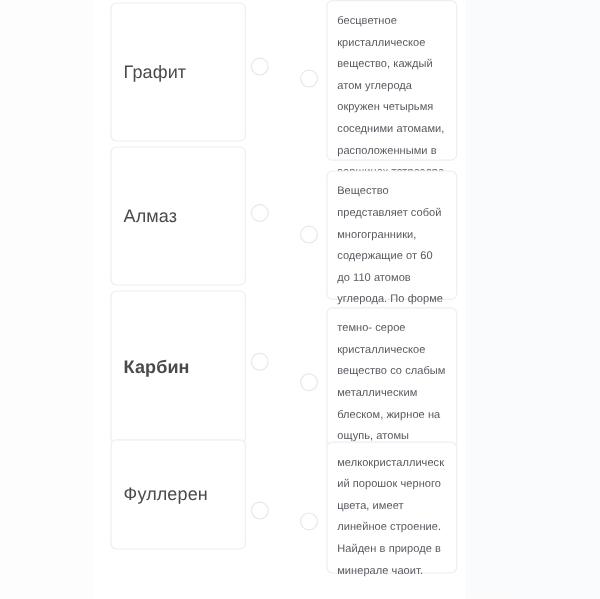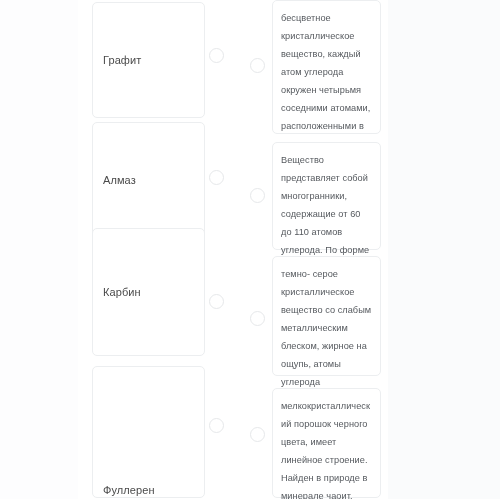--- a/index.html
+++ b/index.html
@@ -58,21 +58,21 @@
     left: 92px;
     width: 113px;
     background: #ffffff;
     border: 1px solid #eceef0;
     border-radius: 5px;
     box-sizing: border-box;
     display: flex;
     align-items: center;
   }
   .term-label {
-    font-size: 11px;
+    font-size: 15px;
     color: #4a4a4a;
     padding-left: 10px;
     line-height: 13px;
     letter-spacing: 0.1px;
   }
 
   .def-card {
     position: absolute;
     left: 272px;
     width: 109px;
@@ -137,37 +137,37 @@
       <span class="term-label">Алмаз</span>
     </div>
     <div class="radio radio-left" style="top:170px;"></div>
     <div class="radio radio-right" style="top:188px;"></div>
     <div class="def-card" style="top:142px; height:108px;">
       <span class="def-text">Вещество представляет собой многогранники, содержащие от 60 до 110 атомов углерода. По форме напоминающими футбольный мяч</span>
     </div>
   </div>
 
   <div class="match-row">
-    <div class="term-card" style="top:228px; height:128px;">
+    <div class="term-card" style="top:242px; height:128px;font-weight:bold;">
       <span class="term-label">Карбин</span>
     </div>
     <div class="radio radio-left" style="top:294px;"></div>
     <div class="radio radio-right" style="top:311px;"></div>
     <div class="def-card" style="top:256px; height:120px;">
       <span class="def-text">темно- серое кристаллическое вещество со слабым металлическим блеском, жирное на ощупь, атомы углерода расположены слоями</span>
     </div>
   </div>
 
   <div class="match-row">
-    <div class="term-card" style="top:366px; height:132px;align-items:flex-end;">
+    <div class="term-card" style="top:366px; height:92px;">
       <span class="term-label">Фуллерен</span>
     </div>
     <div class="radio radio-left" style="top:418px;"></div>
     <div class="radio radio-right" style="top:427px;"></div>
-    <div class="def-card" style="top:388px; height:110px;">
+    <div class="def-card" style="top:368px; height:110px;">
       <span class="def-text">мелкокристаллический порошок черного цвета, имеет линейное строение. Найден в природе в минерале чаоит.</span>
     </div>
   </div>
 
 </div>
 
 <div id="scrollbar-track">
   
 </div>
 

